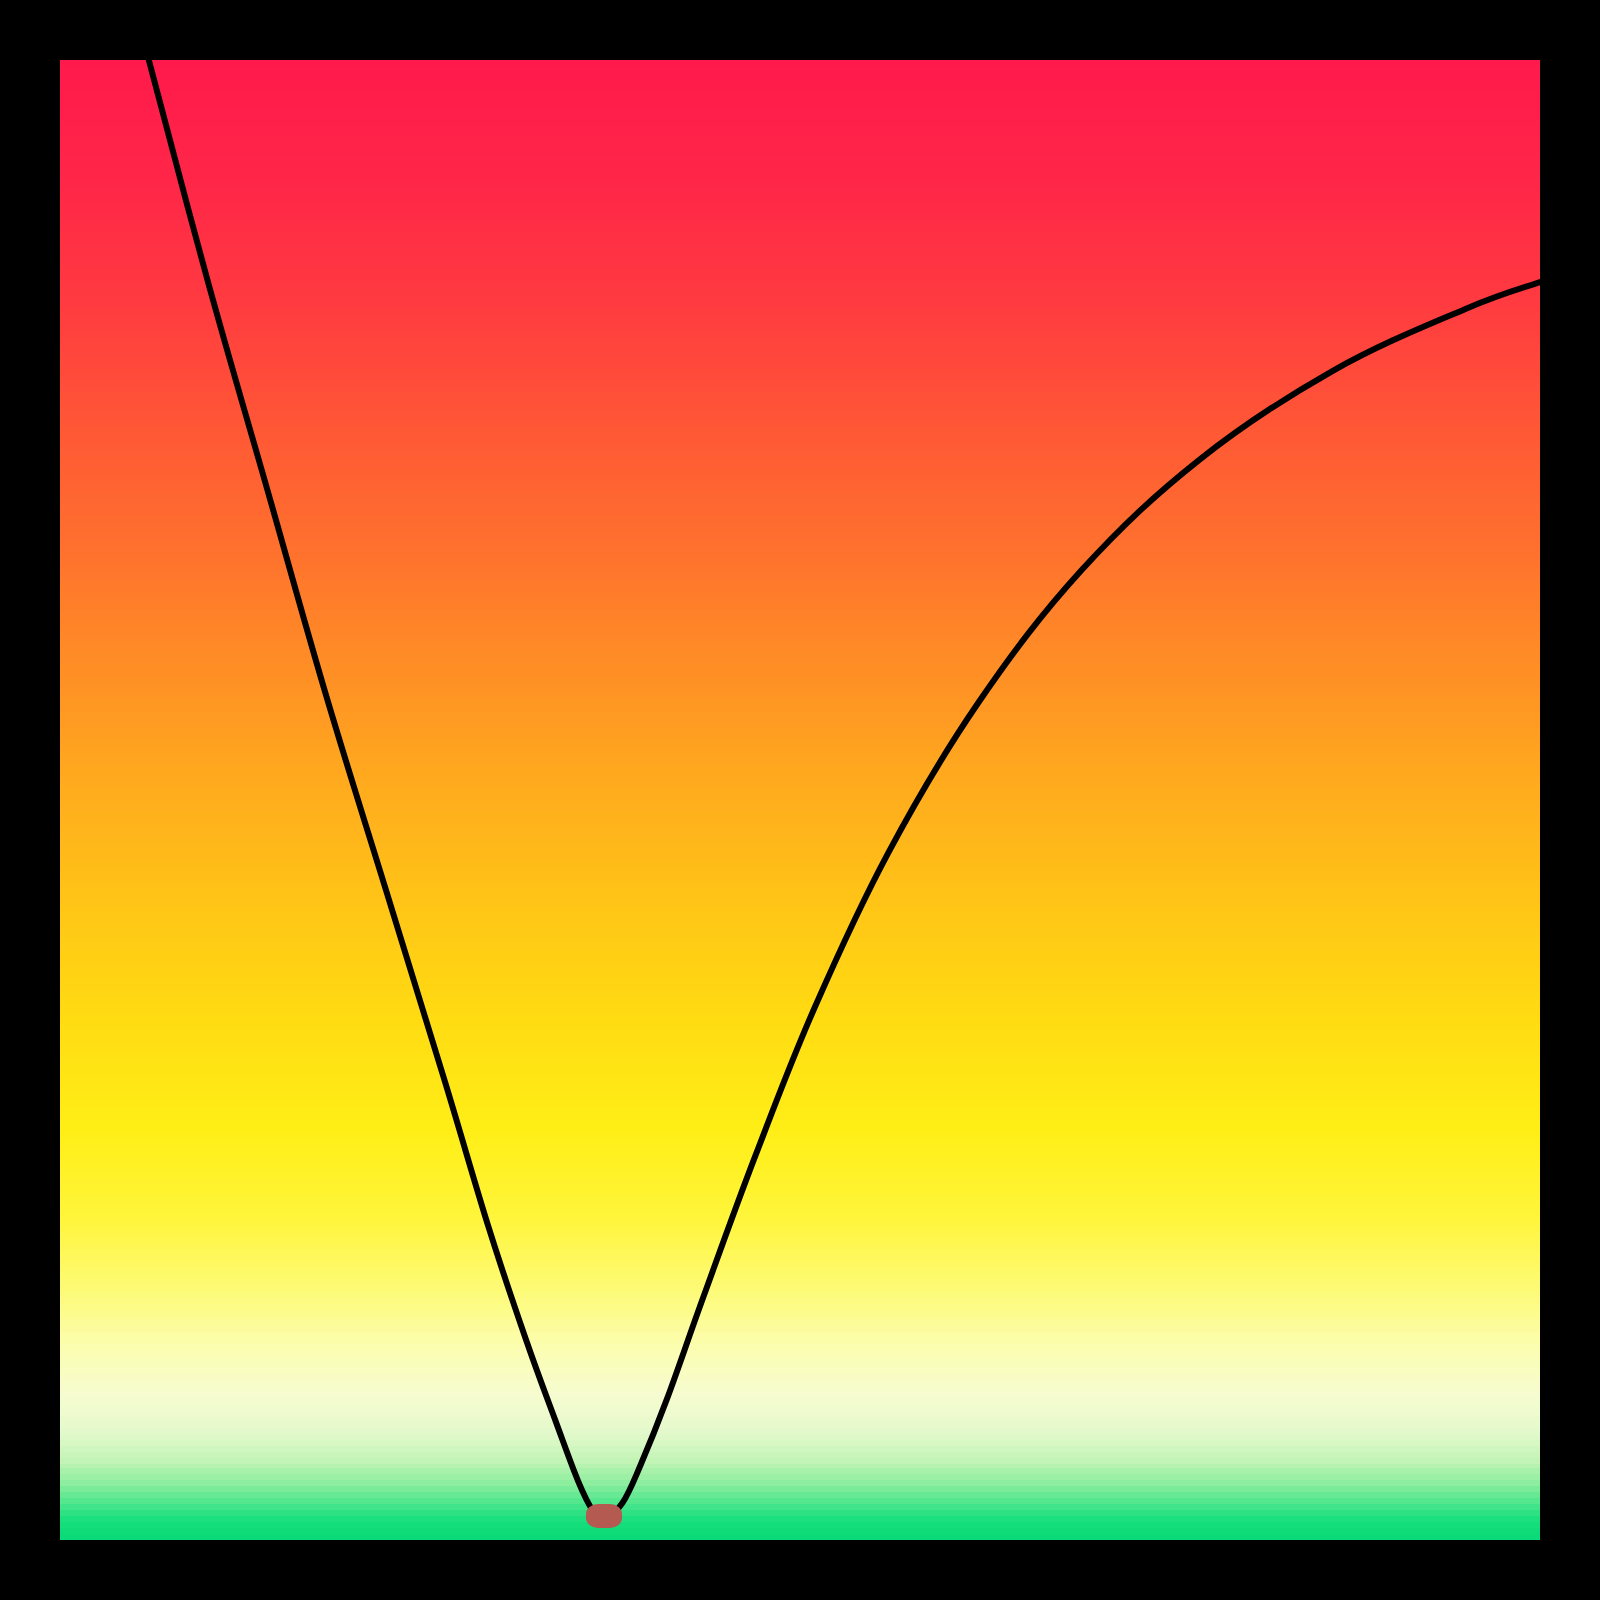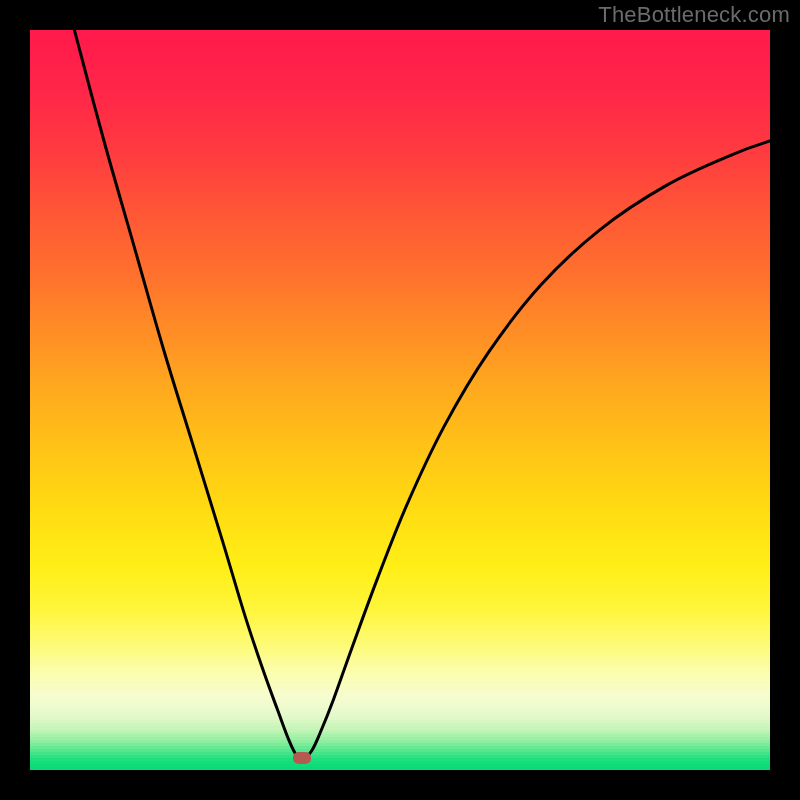--- a/index.html
+++ b/index.html
@@ -57,21 +57,20 @@
     width: 740px;
     height: 740px;
     z-index: 3;
   }
 </style>
 </head>
 <body>
 
 <div class="stage">
 
-  <div class="watermark">TheBottleneck.com</div>
 
   <div class="plot" id="plot">
       <div class="band" style="top: 0px; height: 3.96px; background: rgb(255, 26, 75);"></div>
       <div class="band" style="top: 2.96px; height: 3.96px; background: rgb(255, 27, 75);"></div>
       <div class="band" style="top: 5.92px; height: 3.96px; background: rgb(255, 27, 75);"></div>
       <div class="band" style="top: 8.88px; height: 3.96px; background: rgb(255, 28, 75);"></div>
       <div class="band" style="top: 11.84px; height: 3.96px; background: rgb(255, 28, 74);"></div>
       <div class="band" style="top: 14.8px; height: 3.96px; background: rgb(255, 29, 74);"></div>
       <div class="band" style="top: 17.76px; height: 3.96px; background: rgb(255, 30, 74);"></div>
       <div class="band" style="top: 20.72px; height: 3.96px; background: rgb(255, 30, 74);"></div>

